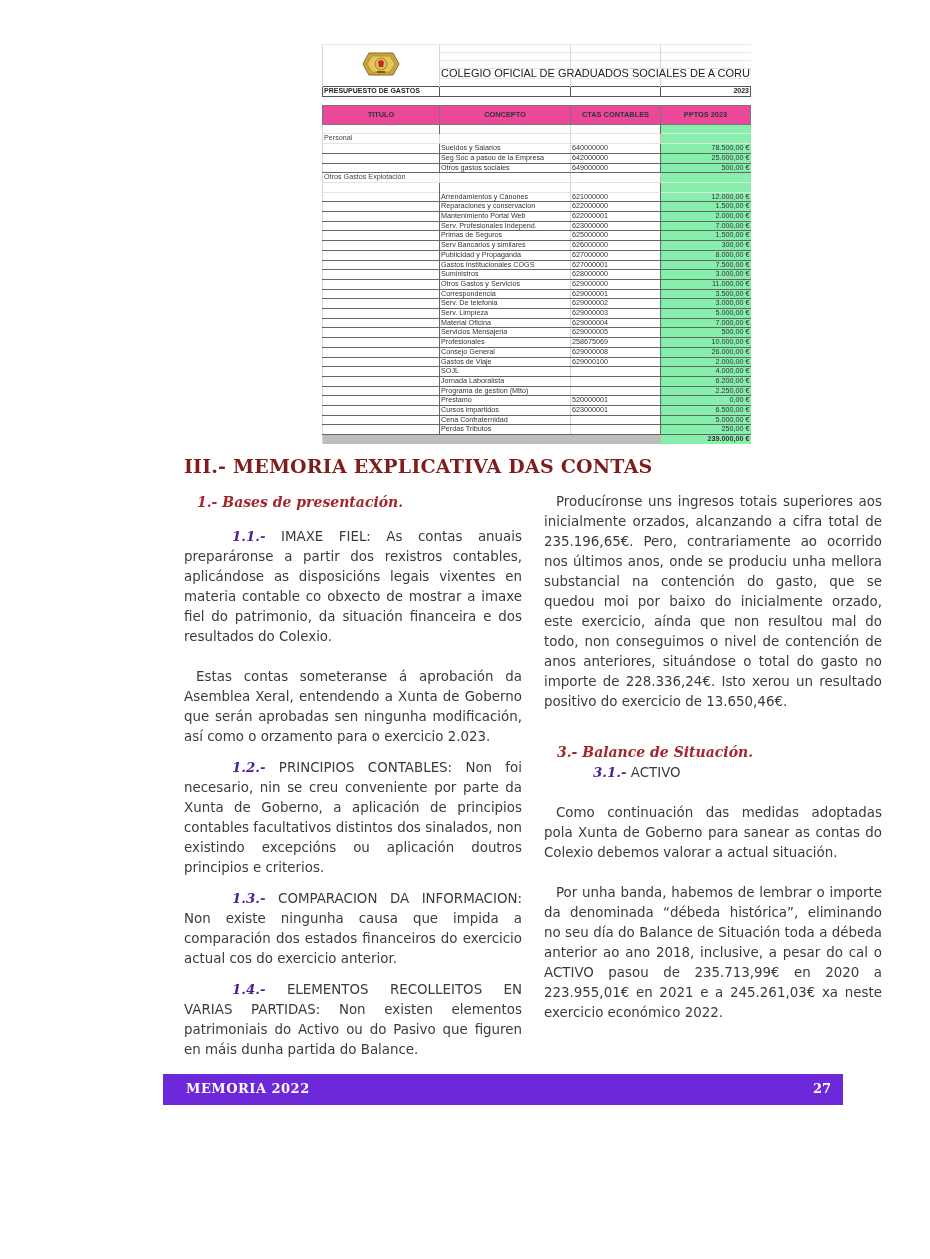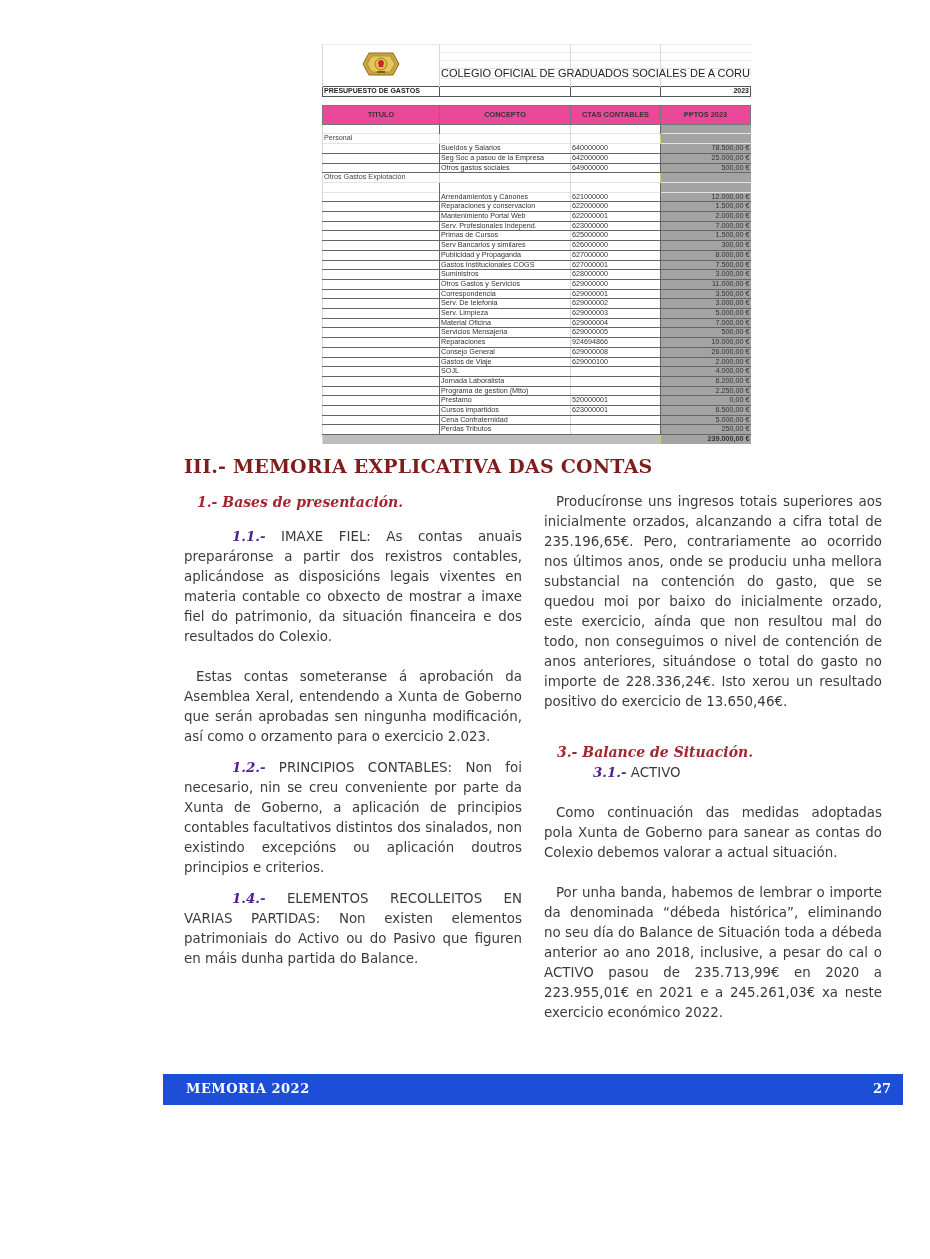--- a/index.html
+++ b/index.html
@@ -12,39 +12,39 @@
   .budget col.c1 { width: 117px; } .budget col.c2 { width: 131px; } .budget col.c3 { width: 90px; } .budget col.c4 { width: 90px; }
   .budget .top td { height: 7px; border-top: 1px solid #e8e8e8; }
   .budget .logo-cell { position: relative; vertical-align: middle; text-align: center; }
   .logo { display: inline-block; width: 40px; height: 30px; position: relative; }
   .logo svg { width: 40px; height: 30px; }
   .budget .colegio td.name { font-size: 11px; color: #222; }
   .budget .ppto td { border: 1px solid #555; font-weight: bold; color: #222; height: 9px; font-size: 7px; }
   .budget .ppto td.year { text-align: right; }
   .budget .gap td { height: 8px; border-left: none; border-top: none; }
   .budget .hdr td { background: #ec4899; font-weight: bold; text-align: center; height: 18px; line-height: 18px; font-size: 7.4px; color: #333; border: 1px solid #777; }
-  .budget td.amt { background: #a3a3a3; text-align: right; border-left: 1px solid #cfc57a; }
+  .budget td.amt { background: #86efac; text-align: right; border-left: 1px solid #cfc57a; }
   .budget td.acct { text-align: left; border-right: 1px solid #666; }
   .budget td.concept { border-left: 1px solid #666; }
   .budget tr.row td { border-bottom: 1px solid #666; }
   .budget tr.total td.bar { background: #bdbdbd; }
   .budget tr.total td.amt { font-weight: bold; }
   .budget td.section { color: #444; }
 
   
   .h1 { position: absolute; left: 184px; top: 455px; font-family: "DejaVu Serif", serif; font-weight: bold; font-size: 19px; color: #7f1d1d; letter-spacing: 0.2px; }
   .h2 { font-family: "DejaVu Serif", serif; font-weight: bold; font-style: italic; color: #a3262f; font-size: 14px; }
   .col { position: absolute; width: 338px; font-family: "DejaVu Sans", sans-serif; font-size: 13.4px; line-height: 20px; color: #3b3b3b; text-align: justify; }
   .col p { margin: 0; text-indent: 12px; }
   .num { font-family: "DejaVu Serif", serif; font-weight: bold; font-style: italic; color: #4c1d95; margin-left: 36px; }
   .left { left: 184px; top: 492px; }
   .right { left: 544px; top: 492px; }
 
   
-  .footer { position: absolute; left: 163px; top: 1074px; width: 740px; height: 31px; background: #1d4ed8; color: #fff; font-family: "DejaVu Serif", serif; font-weight: bold; font-size: 13px; }
+  .footer { position: absolute; left: 163px; top: 1074px; width: 680px; height: 31px; background: #6d28d9; color: #fff; font-family: "DejaVu Serif", serif; font-weight: bold; font-size: 13px; }
   .footer .ft-title { position: absolute; left: 23px; top: 7px; letter-spacing: 0.5px; }
   .footer .ft-page { position: absolute; right: 12px; top: 7px; }
 </style>
 </head>
 <body>
 
 <div class="budget">
   <table>
     <colgroup>
         <col class="c1">
@@ -166,21 +166,21 @@
           <td class="amt">2.000,00 €</td>
         </tr>
         <tr class="row">
           <td></td>
           <td class="concept">Serv. Profesionales Independ.</td>
           <td class="acct">623000000</td>
           <td class="amt">7.000,00 €</td>
         </tr>
         <tr class="row">
           <td></td>
-          <td class="concept">Primas de Cursos</td>
+          <td class="concept">Primas de Seguros</td>
           <td class="acct">625000000</td>
           <td class="amt">1.500,00 €</td>
         </tr>
         <tr class="row">
           <td></td>
           <td class="concept">Serv Bancarios y similares</td>
           <td class="acct">626000000</td>
           <td class="amt">300,00 €</td>
         </tr>
         <tr class="row">
@@ -232,22 +232,22 @@
           <td class="amt">7.000,00 €</td>
         </tr>
         <tr class="row">
           <td></td>
           <td class="concept">Servicios Mensajeria</td>
           <td class="acct">629000005</td>
           <td class="amt">500,00 €</td>
         </tr>
         <tr class="row">
           <td></td>
-          <td class="concept">Reparaciones</td>
-          <td class="acct">924694866</td>
+          <td class="concept">Profesionales</td>
+          <td class="acct">258675069</td>
           <td class="amt">10.000,00 €</td>
         </tr>
         <tr class="row">
           <td></td>
           <td class="concept">Consejo General</td>
           <td class="acct">629000008</td>
           <td class="amt">26.000,00 €</td>
         </tr>
         <tr class="row">
           <td></td>
@@ -305,20 +305,21 @@
   </table>
 </div>
 
 <div class="h1">III.- MEMORIA EXPLICATIVA DAS CONTAS</div>
 
 <div class="col left">
   <div class="h2" style="margin-left:13px; margin-bottom:14px;">1.- Bases de presentación.</div>
   <p><span class="num">1.1.-</span><span> IMAXE FIEL: As contas anuais preparáronse a partir dos rexistros contables, aplicándose as disposicións legais vixentes en materia contable co obxecto de mostrar a imaxe fiel do patrimonio, da situación financeira e dos resultados do Colexio.</span></p>
   <p style="margin-top:20px;">Estas contas someteranse á aprobación da Asemblea Xeral, entendendo a Xunta de Goberno que serán aprobadas sen ningunha modificación, así como o orzamento para o exercicio 2.023.</p>
   <p style="margin-top:10px;"><span class="num">1.2.-</span><span> PRINCIPIOS CONTABLES: Non foi necesario, nin se creu conveniente por parte da Xunta de Goberno, a aplicación de principios contables facultativos distintos dos sinalados, non existindo excepcións ou aplicación doutros principios e criterios.</span></p>
+  <p style="margin-top:10px;"><span class="num">1.3.-</span><span> COMPARACION DA INFORMACION: Non existe ningunha causa que impida a comparación dos estados financeiros do exercicio actual cos do exercicio anterior.</span></p>
   <p style="margin-top:10px;"><span class="num">1.4.-</span><span> ELEMENTOS RECOLLEITOS EN VARIAS PARTIDAS: Non existen elementos patrimoniais do Activo ou do Pasivo que figuren en máis dunha partida do Balance.</span></p>
 </div>
 
 <div class="col right">
   <p>Producíronse uns ingresos totais superiores aos inicialmente orzados, alcanzando a cifra total de 235.196,65€. Pero, contrariamente ao ocorrido nos últimos anos, onde se produciu unha mellora substancial na contención do gasto, que se quedou moi por baixo do inicialmente orzado, este exercicio, aínda que non resultou mal do todo, non conseguimos o nivel de contención de anos anteriores, situándose o total do gasto no importe de 228.336,24€. Isto xerou un resultado positivo do exercicio de 13.650,46€.</p>
   <div class="h2" style="margin-left:13px; margin-top:30px;">3.- Balance de Situación.</div>
   <div style="margin-left:13px;"><span class="num">3.1.-</span><span> ACTIVO</span></div>
   <p style="margin-top:20px;">Como continuación das medidas adoptadas pola Xunta de Goberno para sanear as contas do Colexio debemos valorar a actual situación.</p>
   <p style="margin-top:20px;">Por unha banda, habemos de lembrar o importe da denominada “débeda histórica”, eliminando no seu día do Balance de Situación toda a débeda anterior ao ano 2018, inclusive, a pesar do cal o ACTIVO pasou de 235.713,99€ en 2020 a 223.955,01€ en 2021 e a 245.261,03€ xa neste exercicio económico 2022.</p>
 </div>

